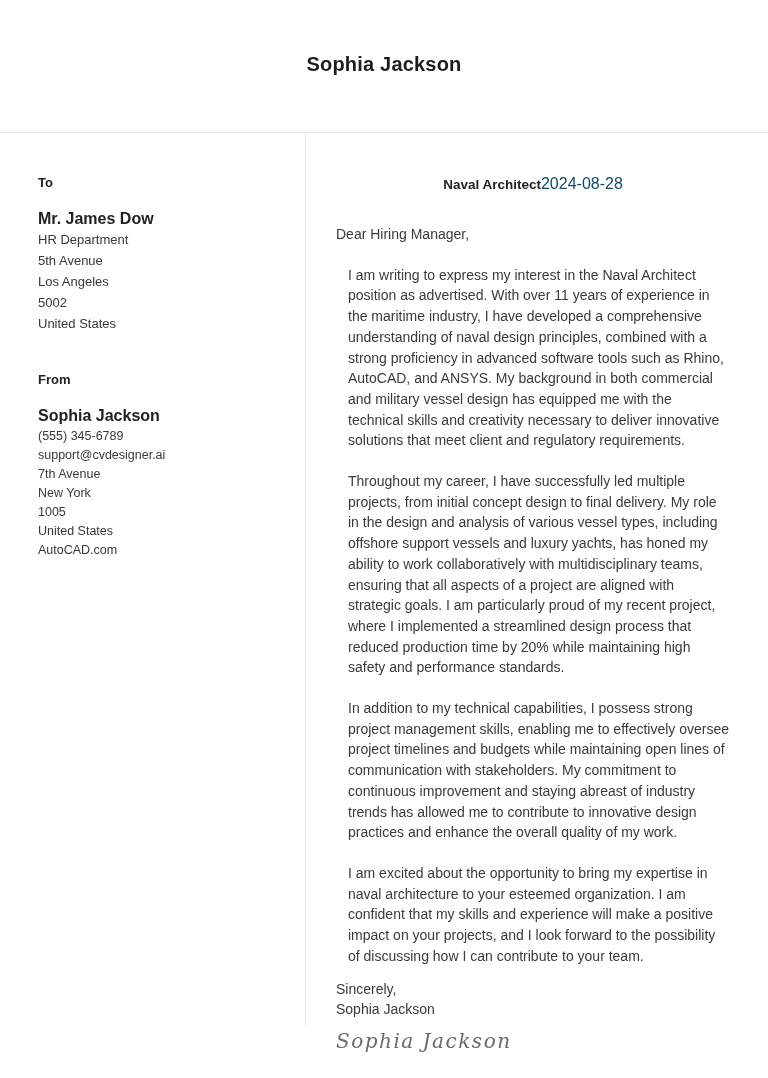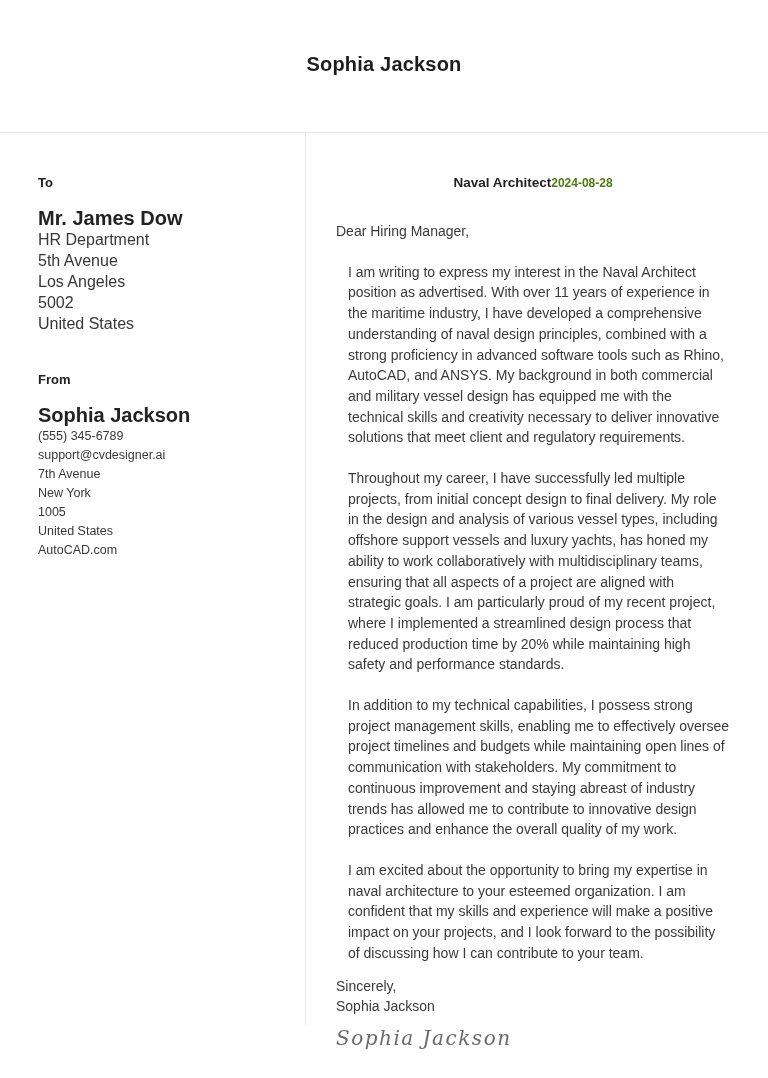--- a/index.html
+++ b/index.html
@@ -11,29 +11,29 @@
   .header h1 {
     margin:0; padding-top:53px; text-align:center;
     font-size:20px; font-weight:700; color:#1d1d1d; letter-spacing:0.2px;
   }
   .body-row { display:flex; height:892px; }
   .sidebar {
     width:306px; box-sizing:border-box; border-right:1px solid #e5e5e5;
     padding:42px 18px 0 38px; flex-shrink:0;
   }
   .group-label { font-size:13px; font-weight:700; color:#222; margin:0 0 18px 0; }
-  .block-name { font-size:20px; font-weight:700; color:#222; line-height:21px; }
-  .addr-line { font-size:16px; color:#383838; line-height:21px; }
+  .block-name { font-size:16px; font-weight:700; color:#222; line-height:21px; }
+  .addr-line { font-size:13px; color:#383838; line-height:21px; }
   .from-group { margin-top:38px; }
   .contact-line { font-size:12.5px; color:#383838; line-height:19px; }
   .sender-name { margin-bottom:1px; }
   .content { flex:1; box-sizing:border-box; padding:42px 38px 0 30px; }
   .title-row { display:flex; justify-content:center; align-items:baseline; }
   .job-title { font-size:13.5px; font-weight:700; color:#222; }
-  .letter-date { font-size:12px; font-weight:700; color:#4d7c0f; }
+  .letter-date { font-size:16px; font-weight:400; color:#0c4a6e; }
   .salutation { margin:31px 0 8px 0; font-size:14px; line-height:20.7px; color:#3a3a3a; }
   .para { margin:20px 0 0 12px; font-size:14px; line-height:20.7px; color:#3a3a3a; }
   .closing { margin-top:12px; font-size:14px; line-height:20.7px; color:#3a3a3a; }
   .signature {
     margin-top:9px; font-family:"DejaVu Serif", serif; font-style:italic;
     font-size:20px; color:#6b6b6b; letter-spacing:1.5px;
   }
 </style>
 </head>
 <body>

